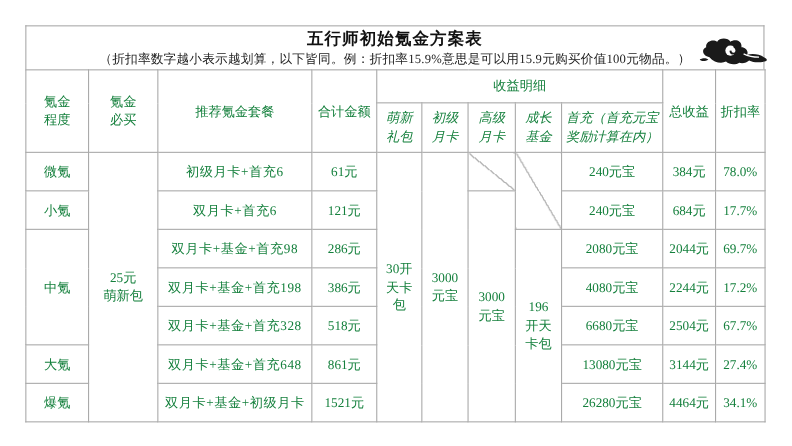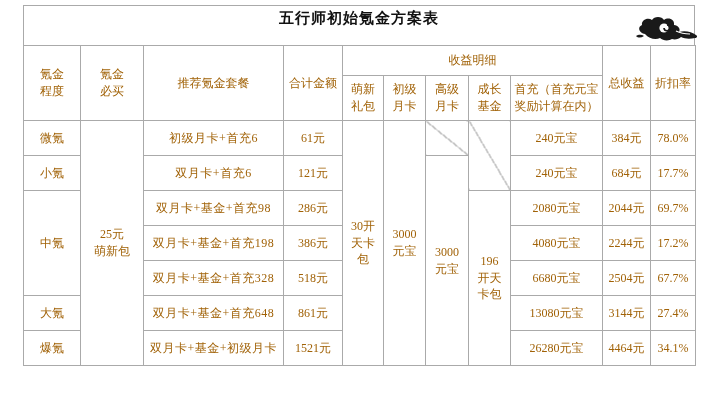--- a/index.html
+++ b/index.html
@@ -1,47 +1,48 @@
 <!DOCTYPE html>
 <html><head>
 <meta charset="utf-8">
 <style>
   * { margin:0; padding:0; box-sizing:border-box; }
   html,body { width:720px; height:405px; background:#ffffff; overflow:hidden;
     font-family:"Liberation Serif","DejaVu Serif",serif; }
-  .sheet { position:absolute; left:23px; top:5px; width:672px; }
+  .sheet { position:absolute; left:23px; top:23px; width:672px; }
 
   .title-block { position:relative; border:1px solid #aaaaaa; border-bottom:none;
     height:40px; text-align:center; padding-top:3px; }
   .main-title { font-size:15px; font-weight:bold; color:#111; letter-spacing:1px; line-height:19px; }
   .sub-title  { font-size:11.5px; color:#222; line-height:16px; letter-spacing:0.2px; }
   .cloud { position:absolute; top:9px; right:-4px; width:62px; height:27px; }
 
   table { border-collapse:collapse; table-layout:fixed; width:672px; }
   th, td { border:1px solid #aaaaaa; font-weight:normal; text-align:center;
-    vertical-align:middle; font-size:12px; color:#a16207; white-space:pre-line;
+    vertical-align:middle; font-size:12px; color:#15803d; white-space:pre-line;
     line-height:1.4; padding:0; overflow:hidden; }
   tr.hdr-top { height:30px; }
-  tr.hdr-sub { height:45px; }
+  tr.hdr-sub { height:45px;font-style:italic; }
   tr.body-row { height:35px; }
   td.pkg { letter-spacing:0.5px;text-align:center; }
 
   
   td.na { background:
     linear-gradient(to top right,
       transparent calc(50% - 0.6px), #b4b4b4 calc(50% - 0.6px),
       #b4b4b4 calc(50% + 0.6px), transparent calc(50% + 0.6px)); }
 </style>
 </head>
 <body>
 
 <div class="sheet">
 
   <div class="title-block">
     <div class="main-title">五行师初始氪金方案表</div>
+    <div class="sub-title">（折扣率数字越小表示越划算，以下皆同。例：折扣率15.9%意思是可以用15.9元购买价值100元物品。）</div>
     <svg class="cloud" viewBox="0 0 62 27" aria-hidden="true">
       <path fill="#1a1a1a" d="M9 19c-6-1-8-7-3-9-1-5 6-8 10-5 2-4 10-4 12 0 4-3 11-1 10 5 4 0 7 4 5 7 6-2 13 0 17 3 2 1 1 3-1 3-5 1-10 1-14-1-2 2-6 3-9 2-3 2-9 2-12-1-4 2-11 1-15-4z"></path>
       <path fill="#1a1a1a" d="M8 21c-3 2-6 2-8 0 2-1 5-2 8 0z"></path>
       <circle cx="28" cy="13" r="4.6" fill="#ffffff"></circle>
       <path d="M28 13a3 3 0 1 0 3-3.2" fill="none" stroke="#1a1a1a" stroke-width="1.7"></path>
       <path d="M40 16c4 2 9 3 14 3" fill="none" stroke="#ffffff" stroke-width="1.2"></path>
     </svg>
   </div>
 
   <table>

